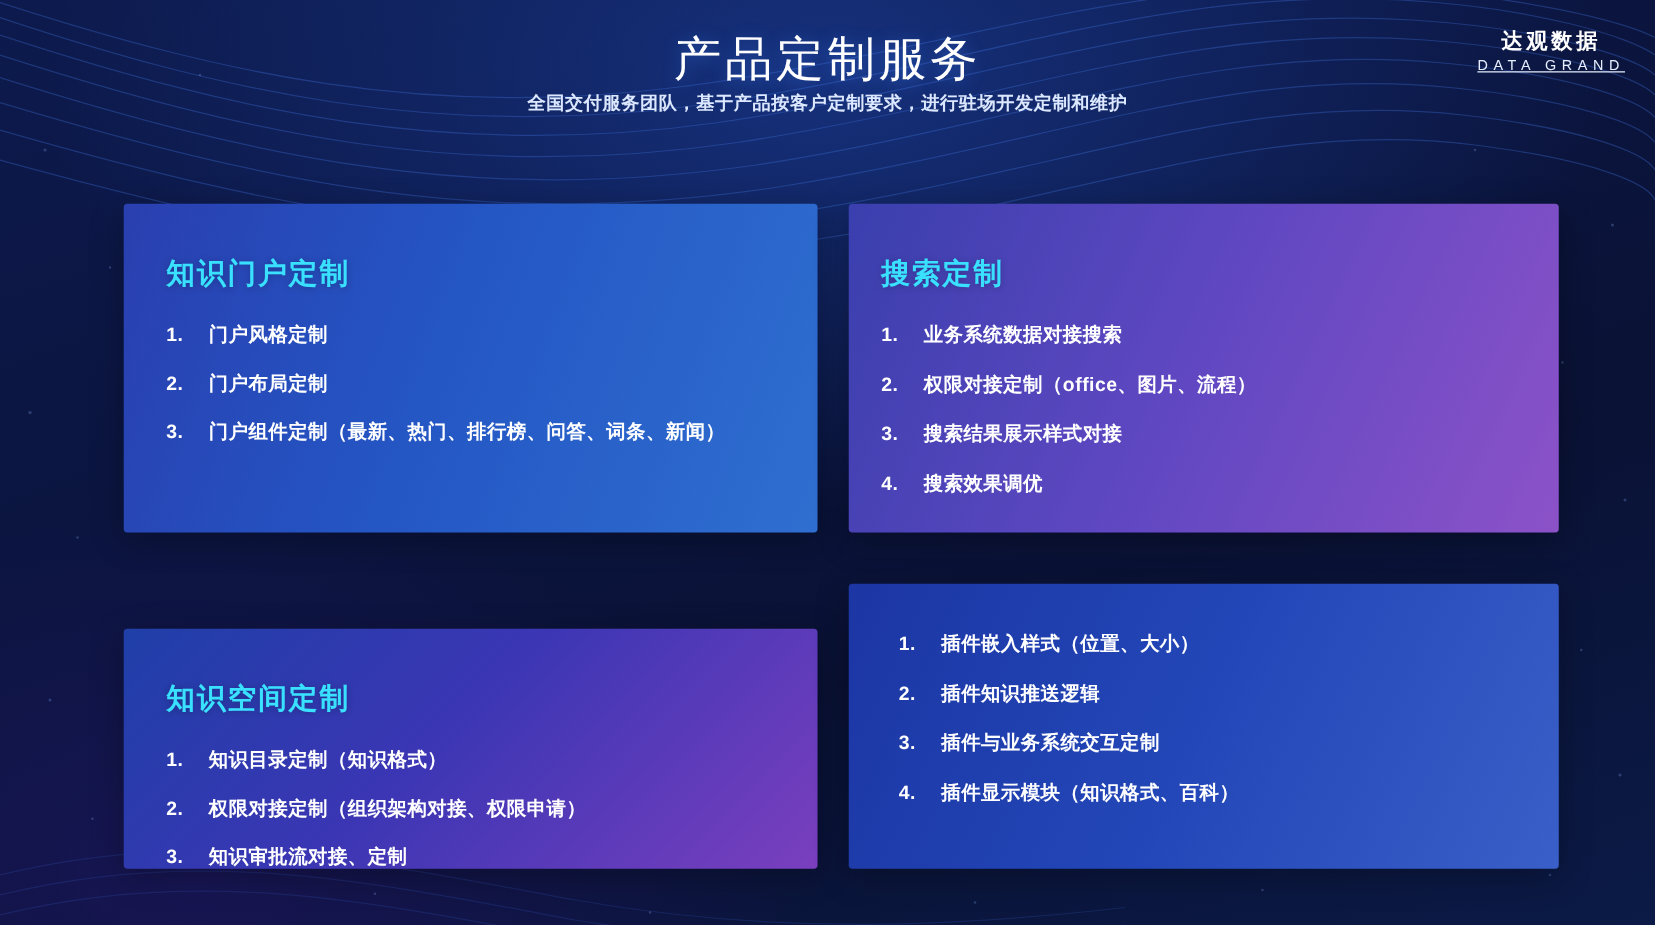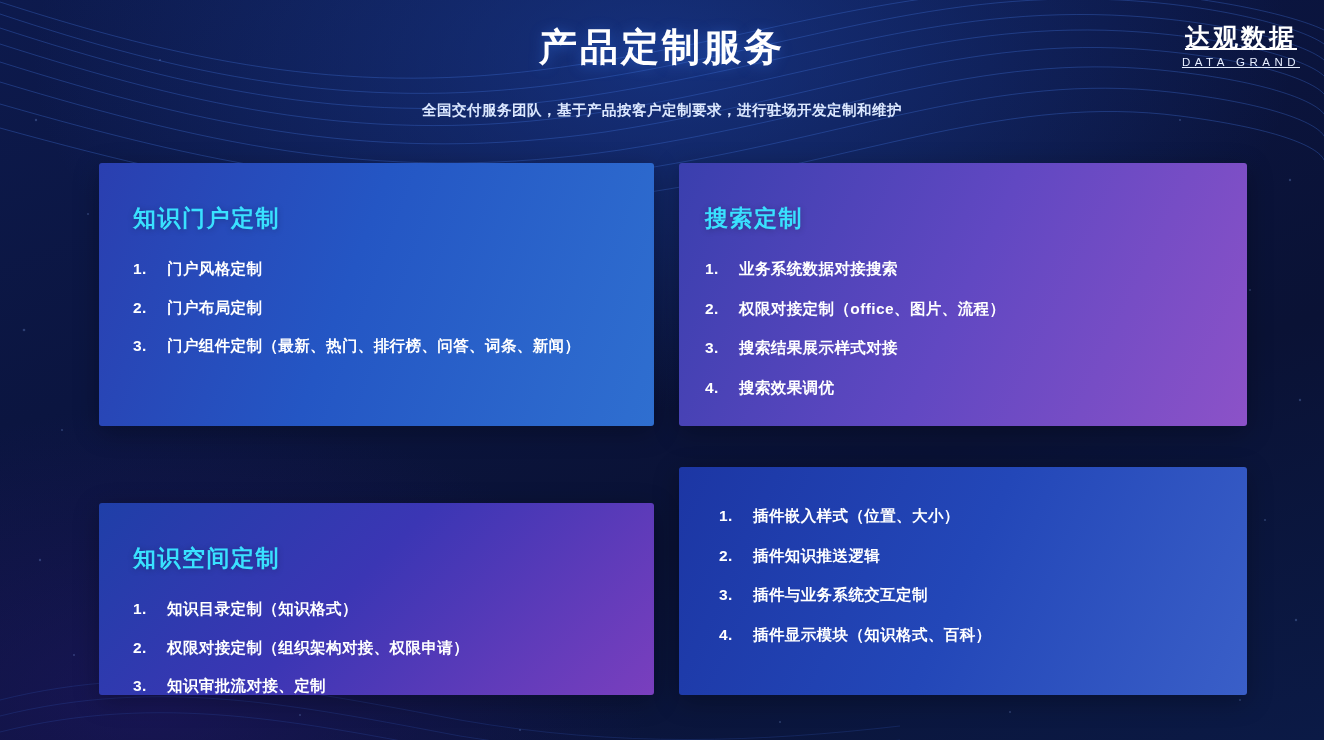--- a/index.html
+++ b/index.html
@@ -37,46 +37,44 @@
   
   .header {
     position: absolute;
     top: 0; left: 0; right: 0;
     text-align: center;
     padding-top: 22px;
   }
   .title {
     color: #ffffff;
     font-size: 38px;
-    font-weight: bold;
+    font-weight: normal;
     letter-spacing: 3px;
     margin: 0;
     text-shadow: 0 2px 14px rgba(60,130,255,.45);
   }
   .subtitle {
     color: #dce8ff;
     font-size: 14.5px;
     font-weight: bold;
     letter-spacing: .5px;
-    margin-top: 28px;
   }
   
   .logo {
     position: absolute;
     top: 24px;
     right: 24px;
     text-align: center;
     color: #ffffff;
   }
   .logo-cn {
-    font-size: 25px;
+    font-size: 17px;
     font-weight: bold;
     letter-spacing: 3px;
     line-height: 1.1;
-    text-decoration: underline;
   }
   .logo-en {
     font-size: 11.5px;
     letter-spacing: 4.5px;
     margin-top: 4px;
     color: #e6eeff;
     text-decoration: underline;
   }
   
   .grid {

